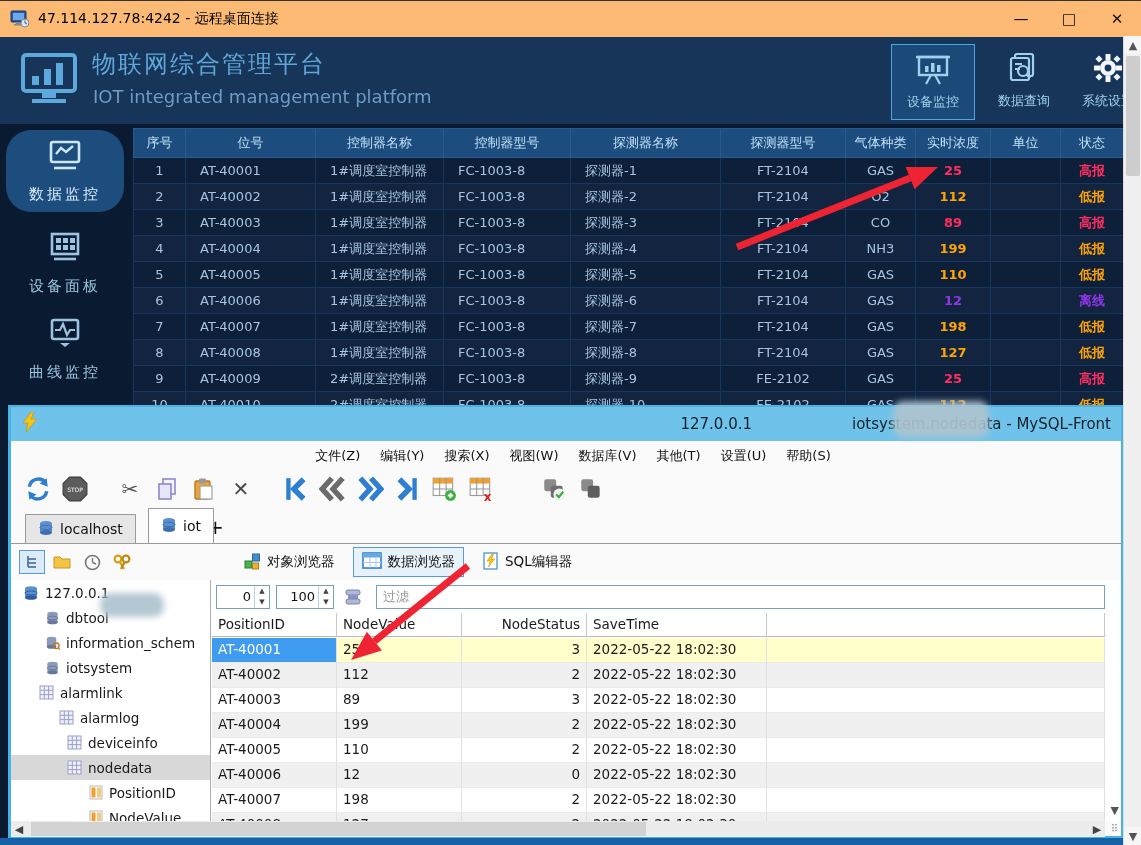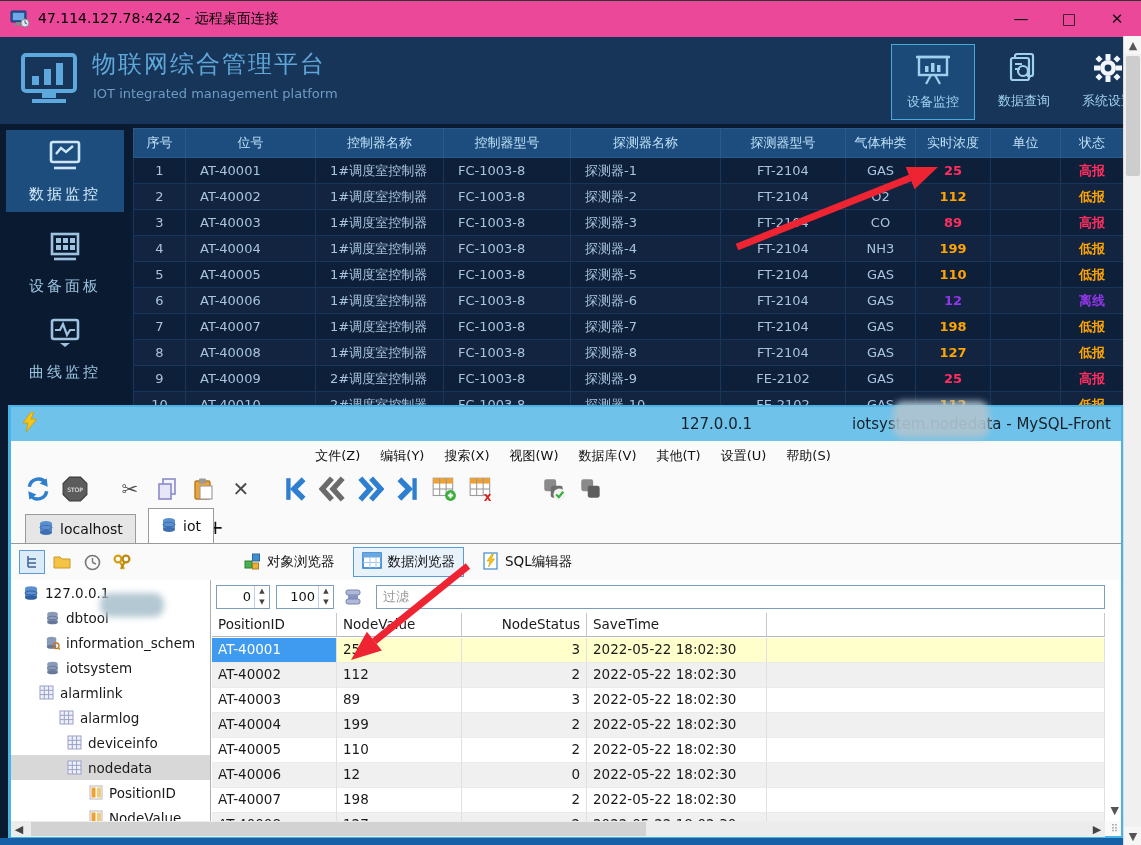--- a/index.html
+++ b/index.html
@@ -1,35 +1,35 @@
 <!DOCTYPE html>
 <html><head>
 <meta charset="utf-8">
 <style>
   html,body{margin:0;padding:0;background:#222;}
   #screen{position:relative;width:1141px;height:845px;overflow:hidden;background:#0a1830;
           font-family:"DejaVu Sans","Liberation Sans",sans-serif;}
   .abs{position:absolute;}
   
-  #rdp-titlebar{left:0;top:0;width:1141px;height:36px;background:#ec4899;border-top:1px solid #333;
+  #rdp-titlebar{left:0;top:0;width:1141px;height:36px;background:#fdba74;border-top:1px solid #333;
     display:flex;align-items:center;color:#000;font-size:14px;}
   #rdp-title{margin-left:8px;}
   #rdp-controls{margin-left:auto;display:flex;height:100%;}
   .rdp-btn{width:48px;height:100%;display:flex;align-items:center;justify-content:center;font-size:15px;color:#111;}
   #rdp-scrollbar{left:1123px;top:36px;width:18px;height:809px;background:#f0f0f0;border-left:1px solid #dcdcdc;z-index:60;}
   .sb-arrow{position:absolute;left:0;width:18px;height:18px;display:flex;align-items:center;justify-content:center;
     color:#555;font-size:11px;background:#f6f6f6;}
   #rdp-sb-thumb{position:absolute;left:2px;top:20px;width:14px;height:120px;background:#cdcdcd;border-radius:2px;}
   #bottom-strip{left:0;top:838px;width:1123px;height:7px;background:#1660a8;}
   
   #iot-app{left:0;top:36px;width:1141px;height:809px;background:#0b1b31;}
   #iot-header{left:0;top:0;width:1141px;height:88px;background:#173459;position:absolute;}
   #iot-logo{position:absolute;left:20px;top:16px;}
   #iot-title{position:absolute;left:92px;top:12px;font-size:24px;color:#5ea7d8;letter-spacing:2px;}
-  #iot-subtitle{position:absolute;left:93px;top:50px;font-size:13px;color:#6e9cc4;}
+  #iot-subtitle{position:absolute;left:93px;top:50px;font-size:18px;color:#6e9cc4;}
   .nav-item{position:absolute;top:8px;width:82px;height:74px;display:flex;flex-direction:column;align-items:center;
     justify-content:center;gap:5px;color:#9fd0ee;font-size:13px;}
   .nav-item.active{background:#1c4a78;border:1px solid #4ba8dc;}
   #iot-sidebar{left:0;top:88px;width:130px;height:721px;background:#0a1b31;position:absolute;}
   .side-item{position:absolute;left:6px;width:118px;height:82px;display:flex;flex-direction:column;align-items:center;
     justify-content:center;gap:8px;color:#9dc3e0;font-size:15px;letter-spacing:3px;}
   .side-item.active{background:#1d4d7c;color:#d6ecfb;}
   
   #iot-table{position:absolute;left:133px;top:92px;border-collapse:collapse;table-layout:fixed;width:990px;}
   #iot-table th{background:#1d4d7f;color:#bfe0f5;font-weight:normal;font-size:13px;height:26px;
@@ -166,21 +166,21 @@
               <rect x="23.5" y="22.5" width="5" height="5" transform="rotate(45 26 25)"></rect>
             </g>
             <circle cx="17" cy="16" r="3.4" fill="#173459"></circle>
           </svg>
         </span>
         <span>系统设置</span>
       </div>
     </div>
 
     <div id="iot-sidebar">
-      <div class="side-item active" style="top:6px;">
+      <div class="side-item active" style="top:6px;border-radius:25px;">
         <span>
           <svg width="40" height="34" viewBox="0 0 40 34">
             <rect x="6" y="3" width="28" height="20" rx="2" fill="none" stroke="#cfe6f8" stroke-width="2.6"></rect>
             <polyline points="11,15 16,9 21,13 28,7" fill="none" stroke="#cfe6f8" stroke-width="2.4"></polyline>
             <line x1="9" y1="29" x2="31" y2="29" stroke="#cfe6f8" stroke-width="2.6"></line>
           </svg>
         </span>
         <span>数据监控</span>
       </div>
       <div class="side-item" style="top:98px;">

